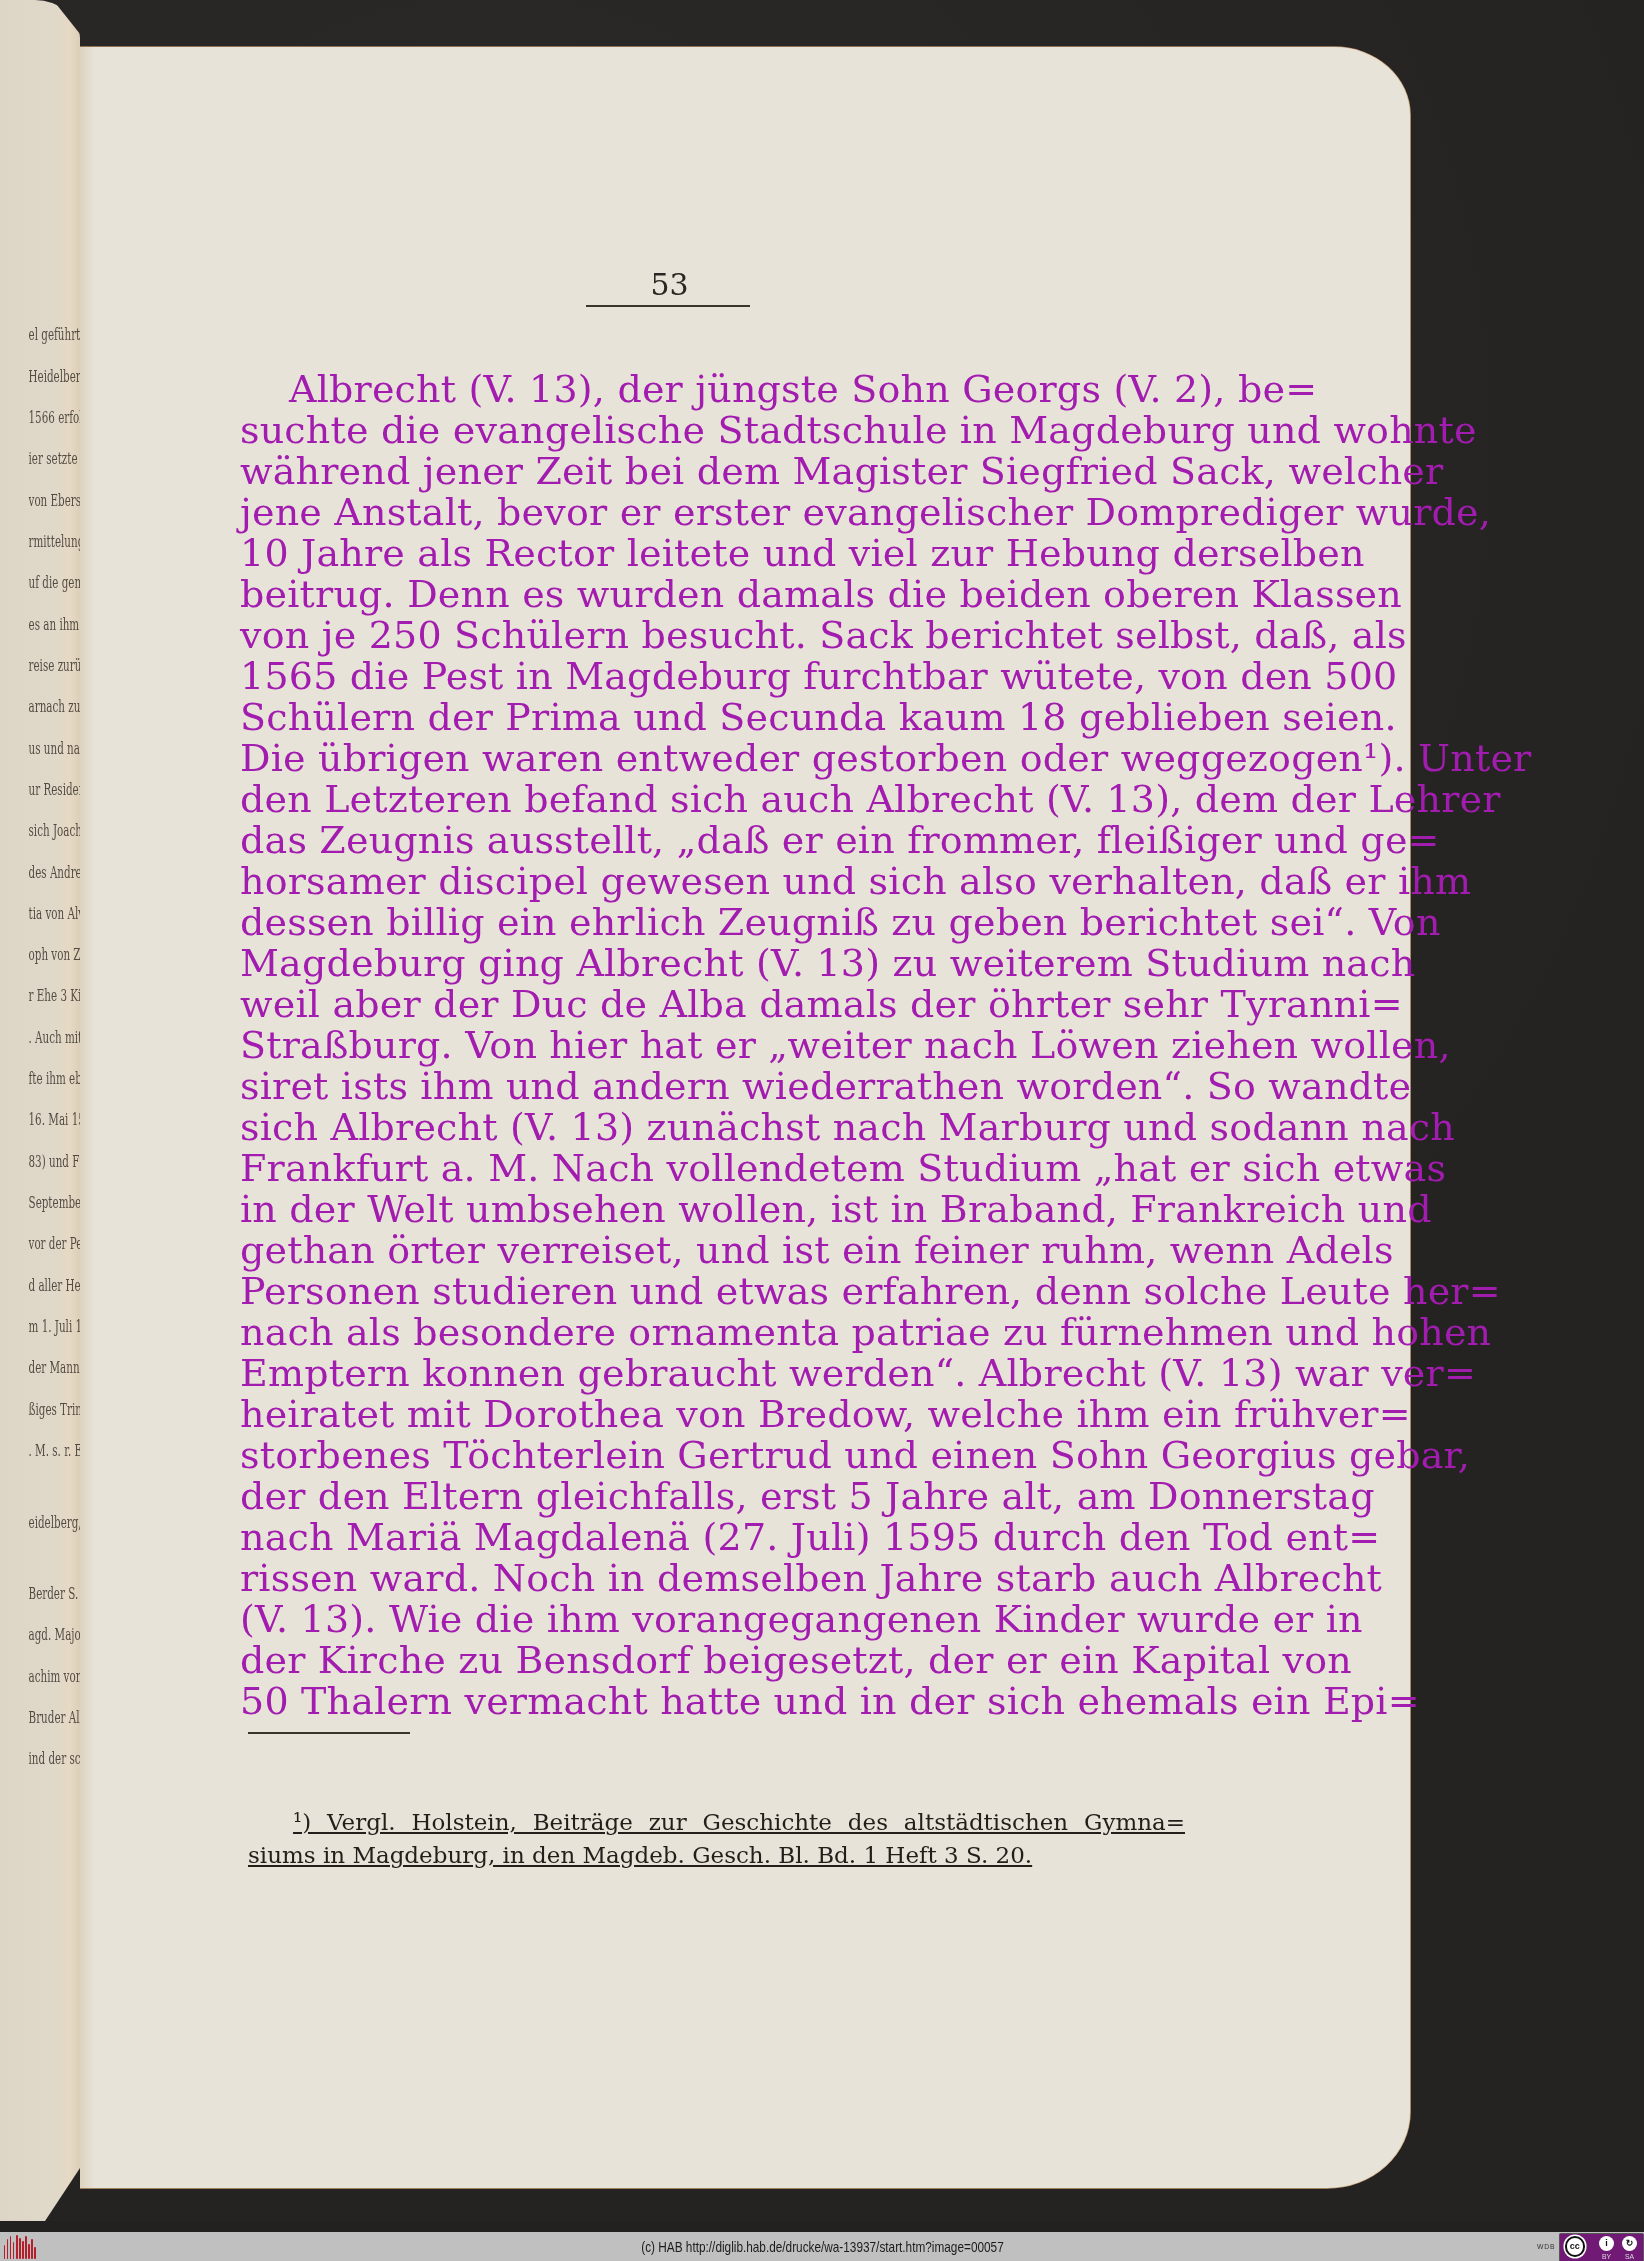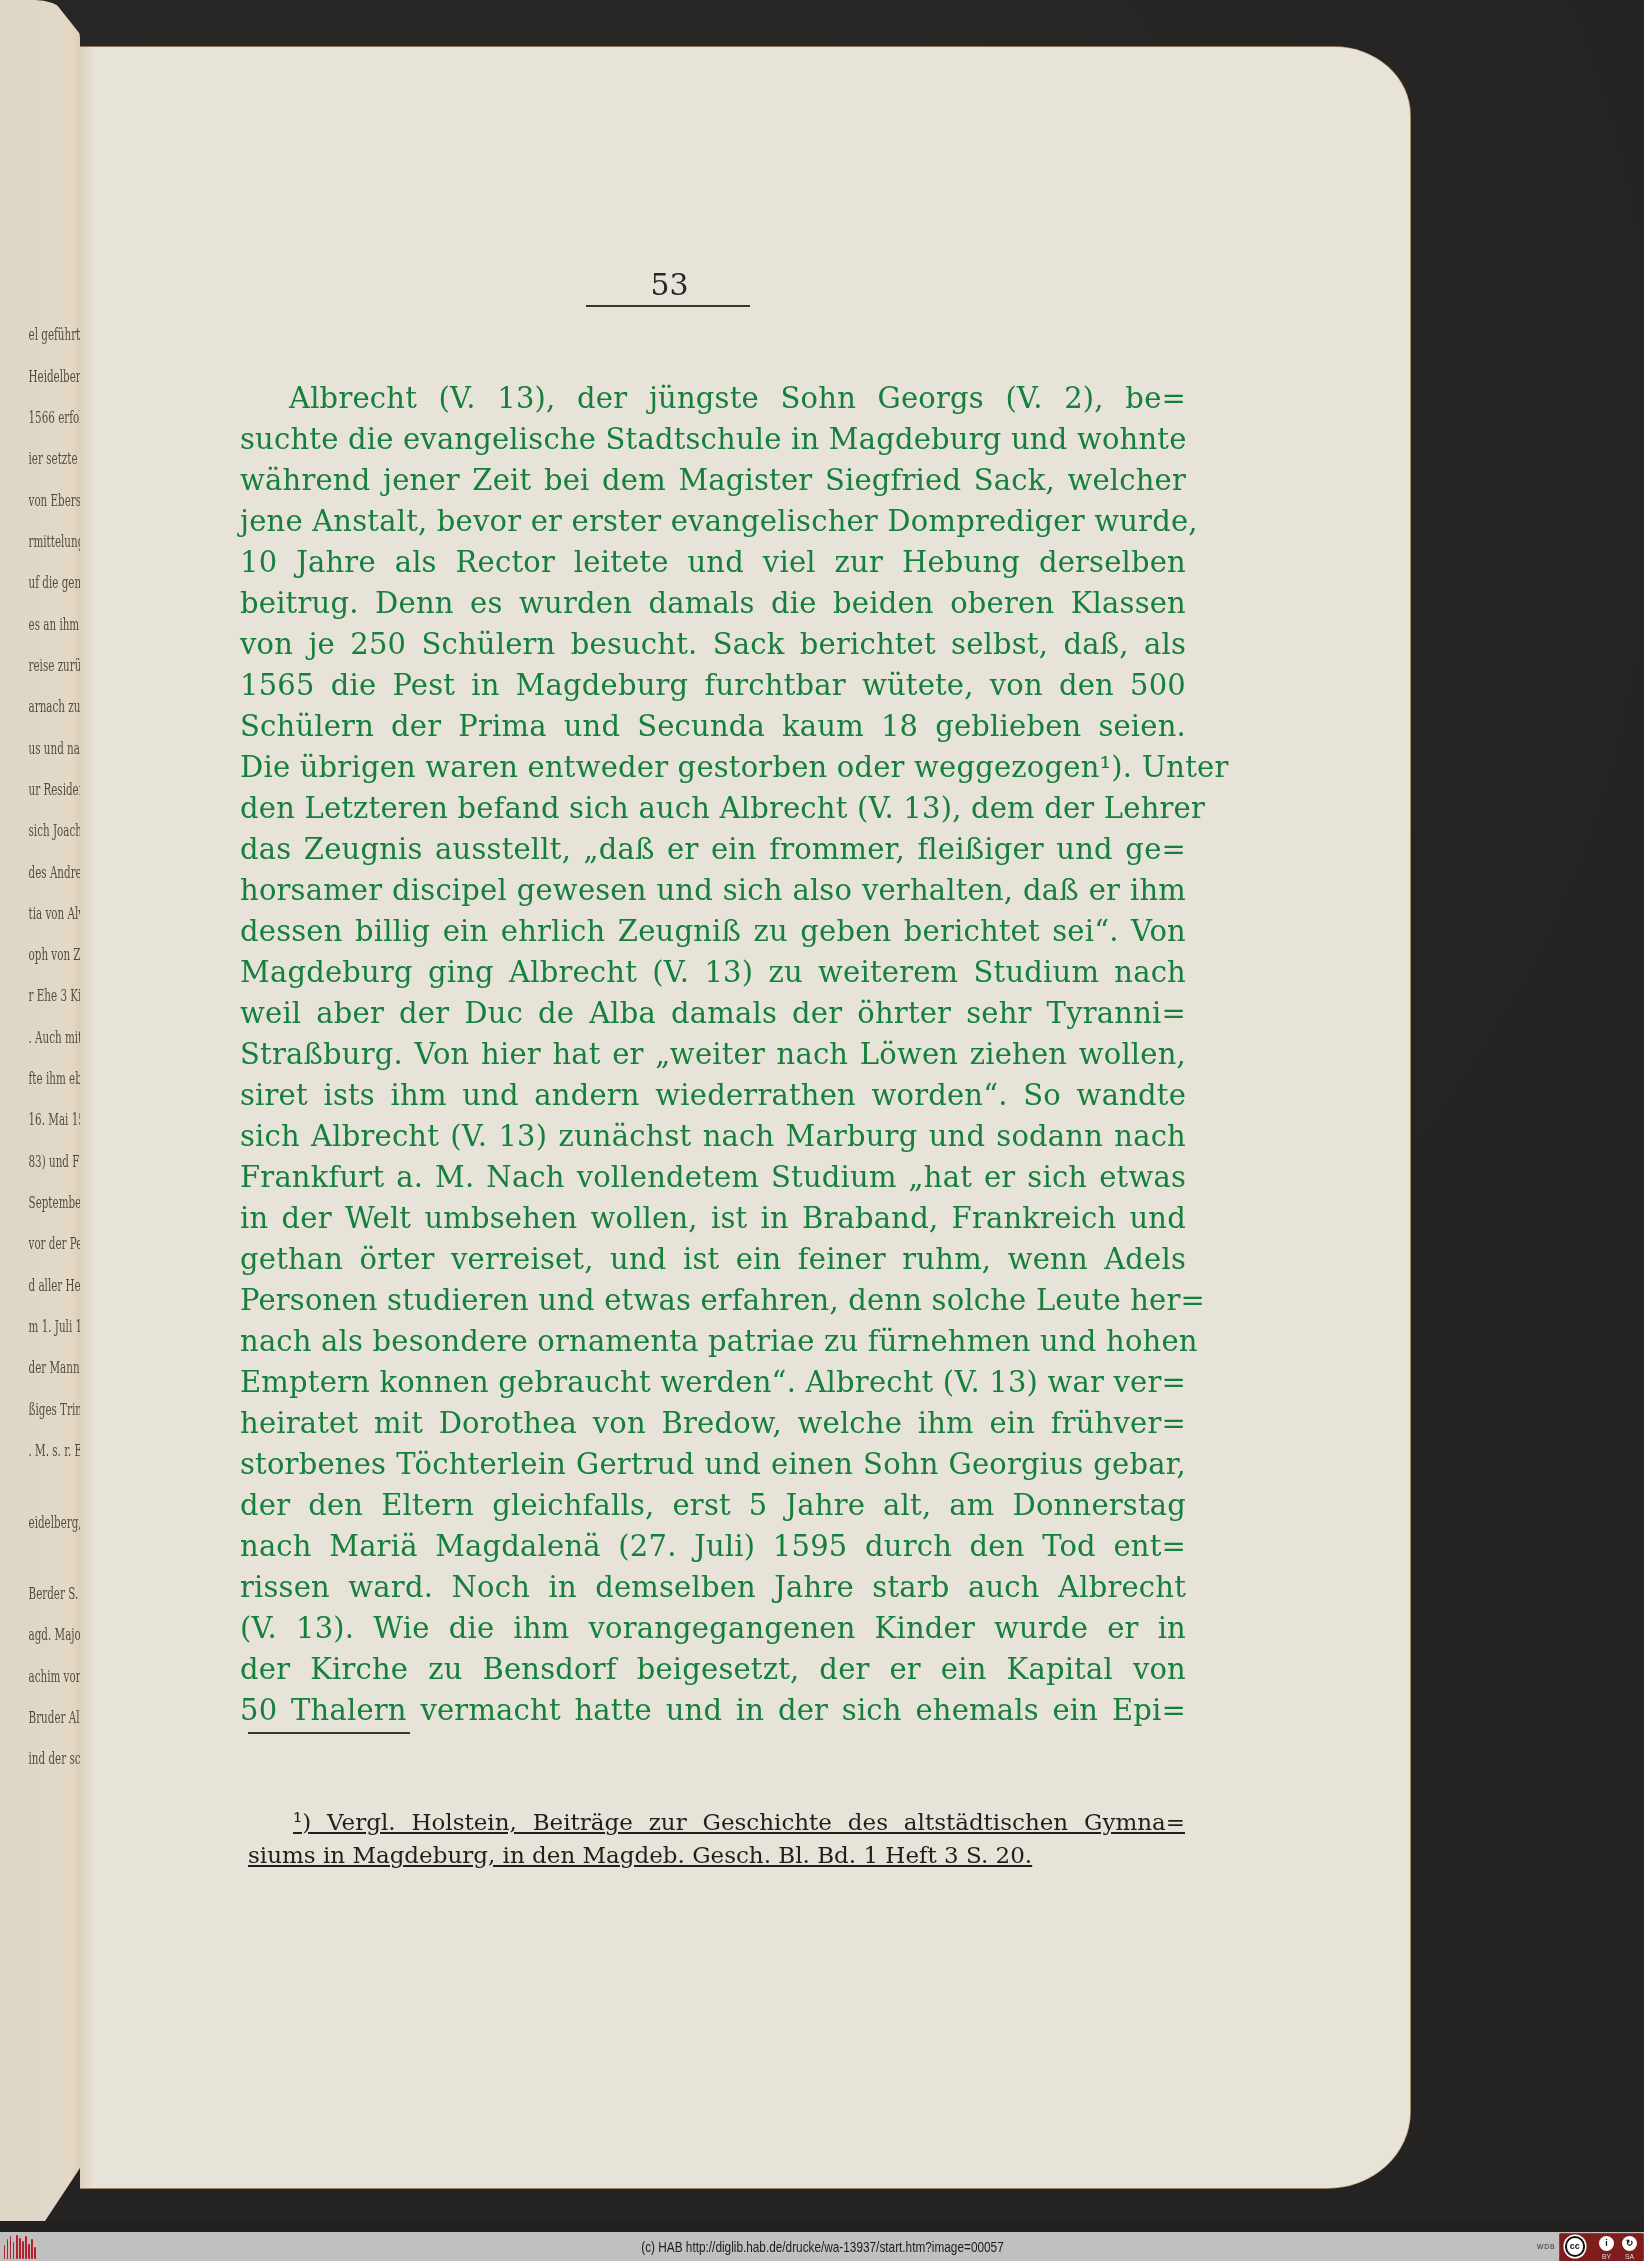--- a/index.html
+++ b/index.html
@@ -42,22 +42,22 @@
     background: linear-gradient(90deg, rgba(200,180,150,0.35), rgba(0,0,0,0));
   }
   .page-number-inner {
     position: absolute; left: 509px; width: 161px; text-align: center; top: 0;
   }
   .page-rule {
     position: absolute; left: 506px; top: 258px; width: 164px; height: 1.5px;
     background: #3a342d;
   }
   .body-text {
-    position: absolute; left: 160px; top: 331px; width: 946px;
-    font-size: 29px; line-height: 41px; color: #15803d;
+    position: absolute; left: 160px; top: 322px; width: 946px;
+    font-size: 38px; line-height: 41px; color: #a21caf;
     text-align: justify; letter-spacing: 0.2px;
   }
   .body-text .line {
     display: block; white-space: nowrap; text-align: justify;
     text-align-last: justify; height: 41px; overflow: visible;
   }
   .body-text .line.indent { padding-left: 49px; }
   .footnote-rule {
     position: absolute; left: 168px; top: 1685px; width: 162px; height: 1.5px;
     background: #3a342d;
@@ -85,21 +85,21 @@
     position: absolute; left: 0; width: 1645px; top: 6.8px; text-align: center;
     font-family: "Liberation Sans", sans-serif; font-size: 14.4px; color: #1b1b1b;
     transform: scaleX(0.82);
   }
   .wdb {
     position: absolute; left: 1537px; top: 10.6px;
     font-family: "Liberation Sans", sans-serif; font-size: 6.8px; color: #333; letter-spacing: 0.8px;
   }
   .cc-badge {
     position: absolute; left: 1559px; top: 0.8px; width: 85px; height: 29px;
-    background: #7f1d1d; border: 0.8px solid #555; border-radius: 1.5px; box-sizing: border-box;
+    background: #701a75; border: 0.8px solid #555; border-radius: 1.5px; box-sizing: border-box;
   }
   .cc-badge .cc {
     position: absolute; left: 4.5px; top: 2.3px; width: 21px; height: 21px; border-radius: 50%;
     background: #fff; border: 2.3px solid #111; box-shadow: 0 0 0 1.5px #fff;
     font-family: "Liberation Sans", sans-serif; font-weight: bold; font-size: 9px; line-height: 21px;
     text-align: center; color: #111; box-sizing: content-box; width: 16.7px; height: 16.7px; line-height: 16.7px;
   }
   .cc-badge .ic {
     position: absolute; top: 2.3px; width: 15px; height: 15px; border-radius: 50%;
     background: #fff; color: #111; font-family: "Liberation Sans", sans-serif; font-weight: bold;

